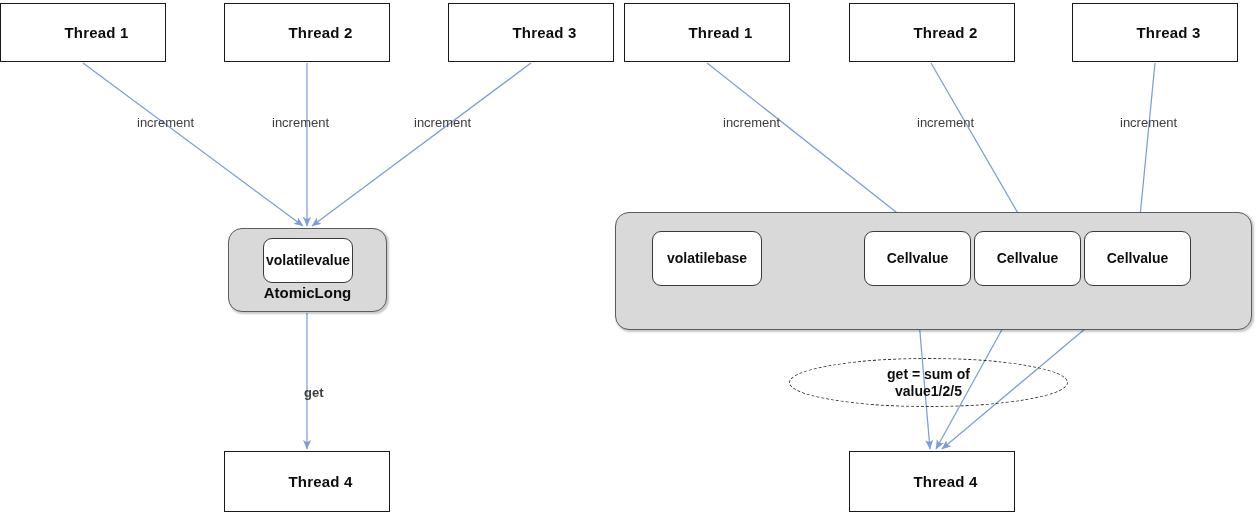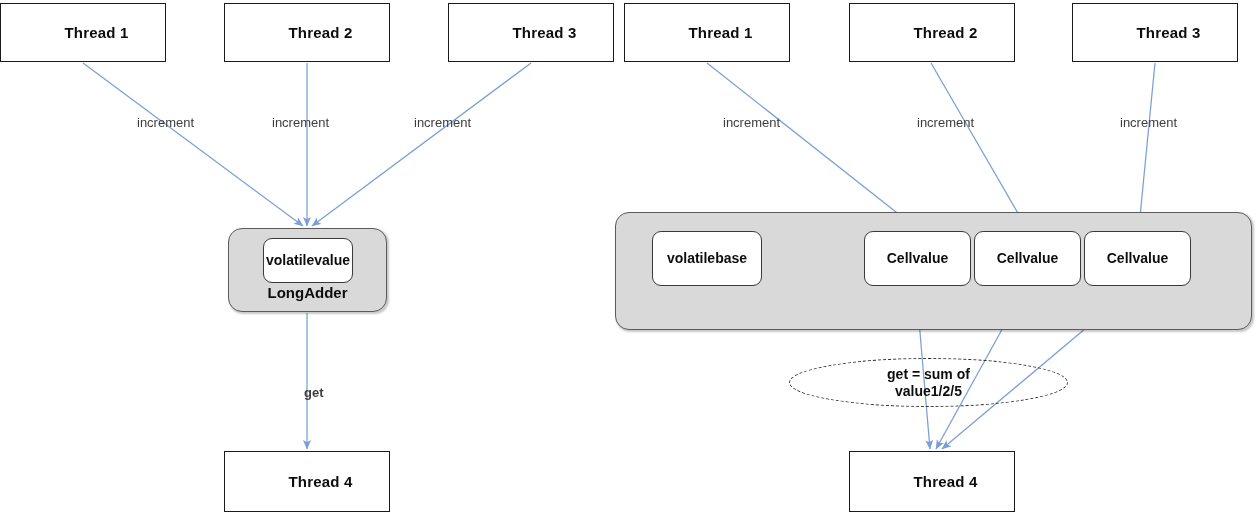--- a/index.html
+++ b/index.html
@@ -121,21 +121,21 @@
         <line x1="1026" y1="286" x2="936" y2="449" marker-end="url(#ah)"></line>
         <line x1="1136" y1="286" x2="942" y2="449" marker-end="url(#ah)"></line>
       </g>
   </svg>
 
   <div class="node group-box" id="left-group" style="left: 228px; top: 228px; width: 159px; height: 84px;">
     <div class="inner-box" id="left-inner" style="left: 34px; top: 9px; width: 90px; height: 45px;">
       <span>volatile</span>
       <span>value</span>
     </div>
-    <div class="group-label" id="left-group-label" style="top: 55px;">LongAdder</div>
+    <div class="group-label" id="left-group-label" style="top: 55px;">AtomicLong</div>
   </div>
 
   <div class="node group-box" id="right-group" style="left: 615px; top: 212px; width: 637px; height: 118px;">
     <div class="inner-box" id="right-base" style="left: 36px; top: 18px; width: 110px; height: 55px;">
         <span>volatile</span>
         <span>base</span>
       </div>
   <div class="inner-box" style="left: 248px; top: 18px; width: 107px; height: 55px;">
         <span>Cell</span>
         <span>value</span>

